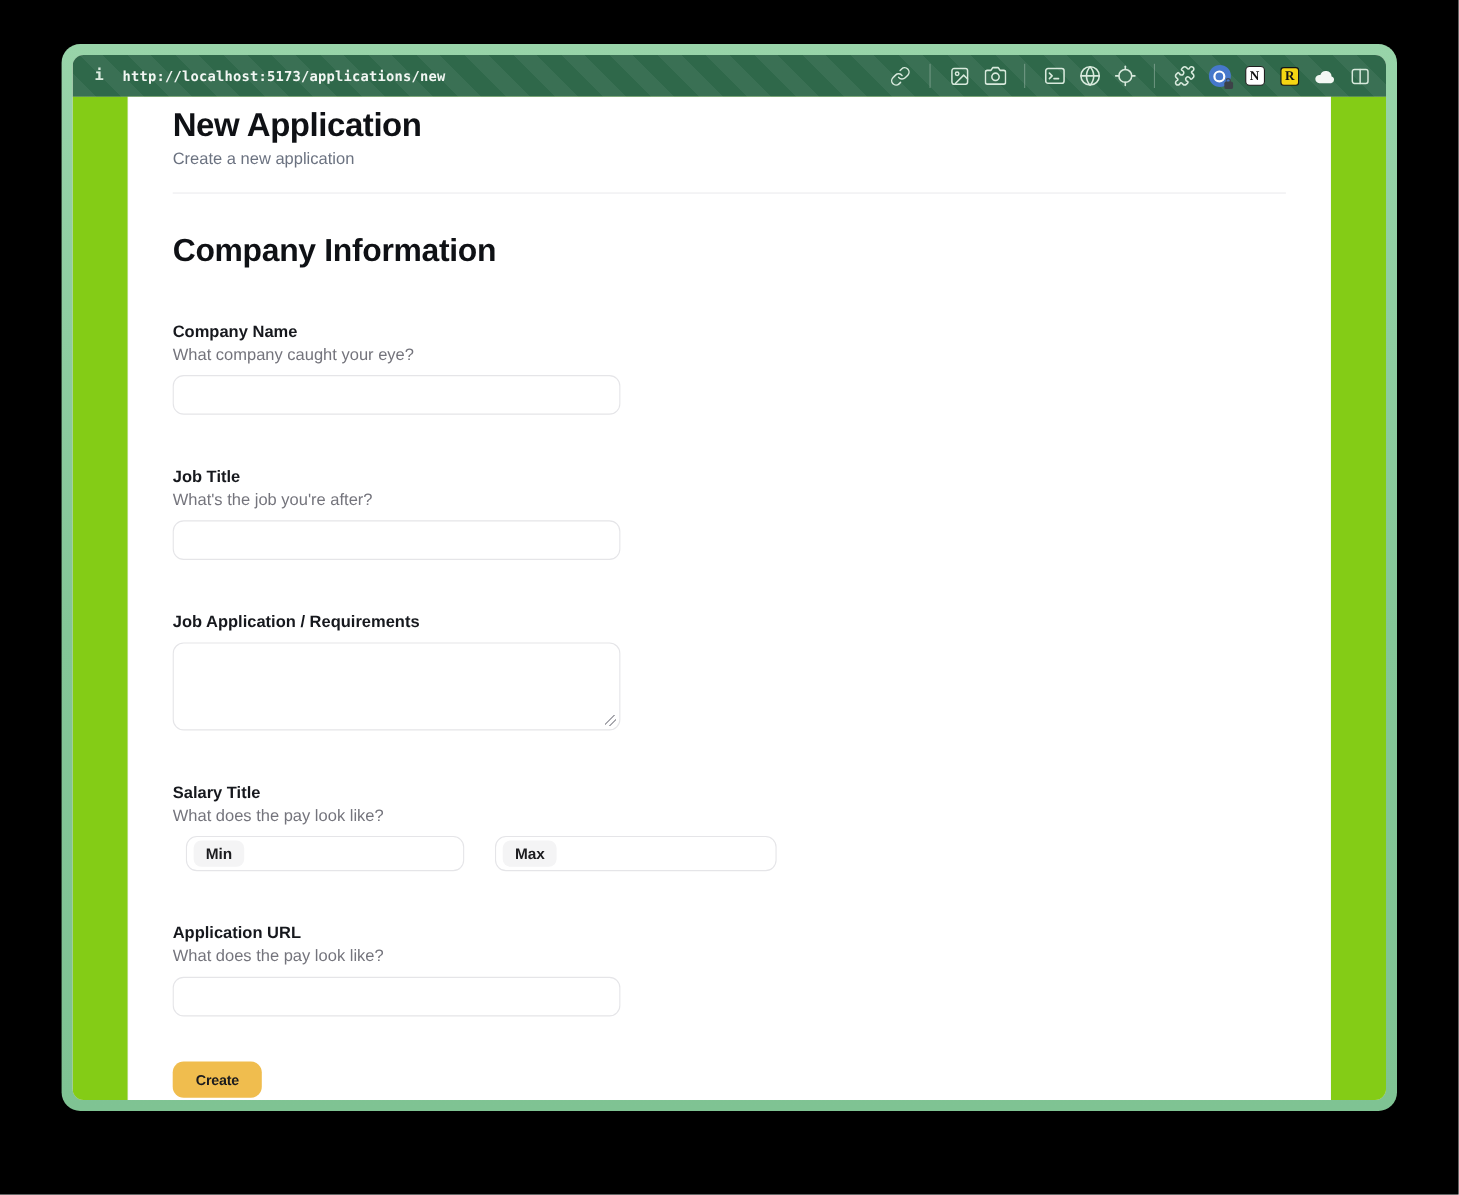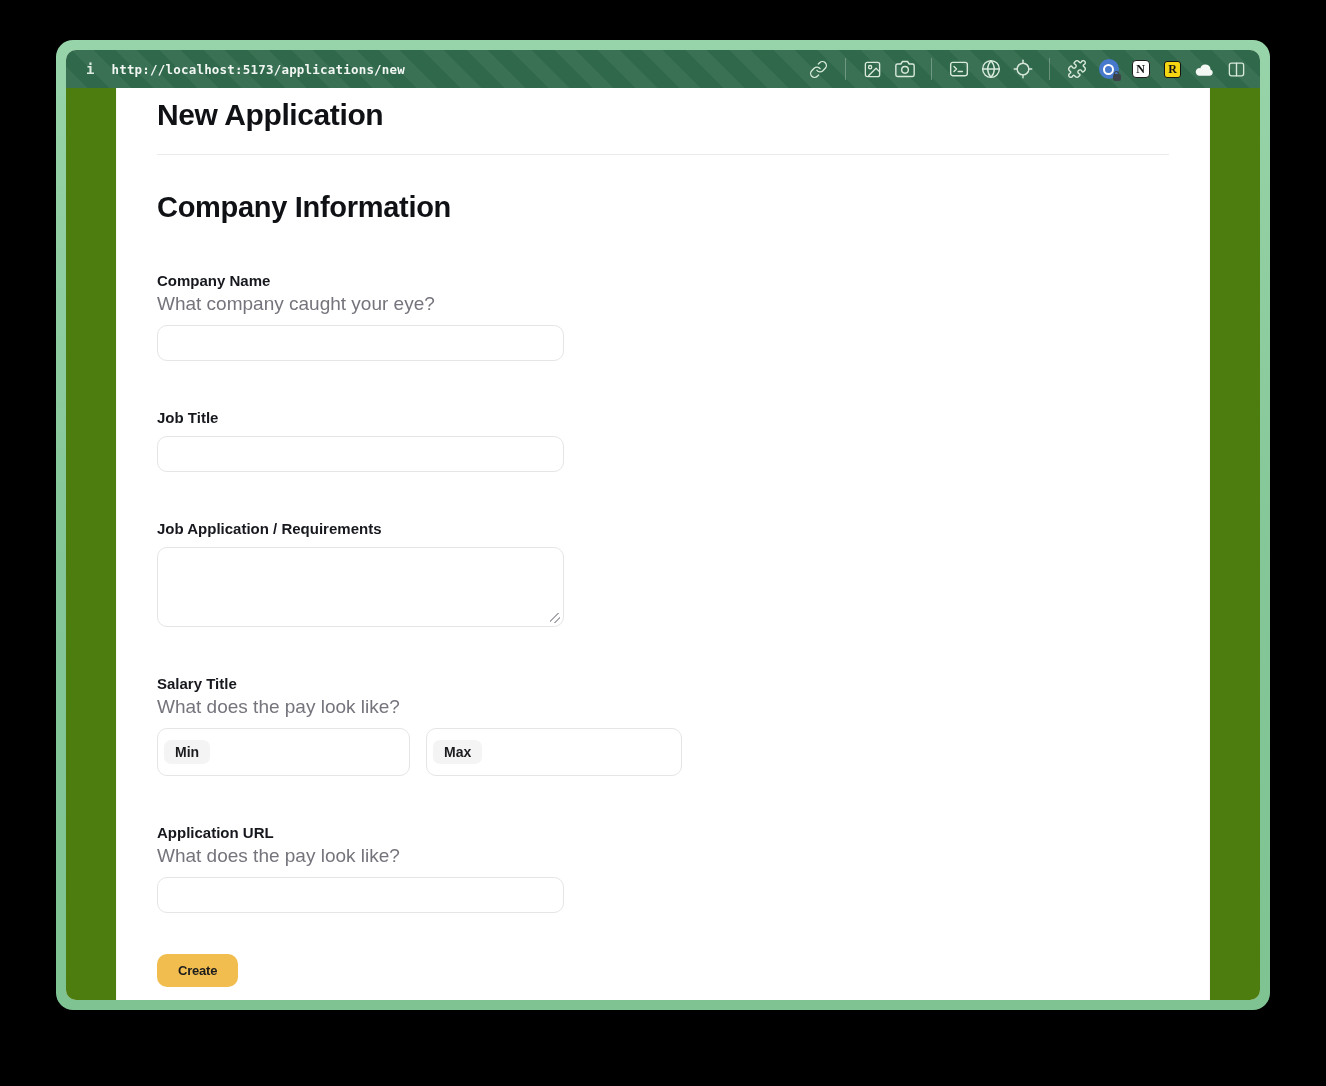--- a/index.html
+++ b/index.html
@@ -89,21 +89,21 @@
     width:17px; height:17px; background:#f5d613;
     border:1.6px solid #141414; border-radius:3px;
     color:#141414; font:800 12px "Liberation Serif", serif;
     display:flex; align-items:center; justify-content:center;
     line-height:1;
   }
 
   
   .page {
     flex:1 1 auto; min-height:0;
-    background:#4d7c0f;
+    background:#84cc16;
     padding:0 50px;
   }
   .content {
     background:#fff;
     height:100%;
     padding:10px 40px 0 40px;
     border-left:1px solid rgba(0,0,0,0.03);
     border-right:1px solid rgba(0,0,0,0.03);
   }
   .page-title {
@@ -118,21 +118,21 @@
   .divider { border-top:1px solid #ebebee; margin-top:22px; }
   .section-heading {
     margin-top:36px;
     font-size:29px; font-weight:700;
     color:#0f1115; letter-spacing:-0.3px;
   }
 
   .field { margin-top:42px; width:407px; }
   .field.first { margin-top:37px; }
   .field-label { font-size:15px; font-weight:700; color:#16181d;margin-top:48px; }
-  .field-desc  { margin-top:4px; font-size:19px; color:#74747c; }
+  .field-desc  { margin-top:4px; font-size:15px; color:#74747c; }
 
   .text-input {
     margin-top:10px;
     width:407px; height:36px;
     border:1px solid #e5e5e8; border-radius:10px;
     background:#fff;
     padding:0 12px;
     font-size:14px; color:#16181d;
     outline:none;
     display:block;
@@ -155,25 +155,26 @@
     width:10px; height:10px;
     background:linear-gradient(135deg,
       transparent 0 38%, #a9a9af 38% 48%,
       transparent 48% 66%, #a9a9af 66% 76%,
       transparent 76% 100%);
     pointer-events:none;
   }
 
   .salary-row { display:flex; gap:16px; margin-top:10px; width:407px; }
   .salary-input {
-    flex:1; height:48px;
+    flex:1; height:32px;
     border:1px solid #e5e5e8; border-radius:10px;
     background:#fff;
     display:flex; align-items:center;
     padding:0 6px;
+    margin-left:12px;
   }
   .prefix-pill {
     background:#f4f4f5; border-radius:7px;
     padding:4px 11px;
     font-size:14px; font-weight:700; color:#1c1c1f;
     flex:0 0 auto;
   }
   .salary-input input {
     border:none; outline:none; background:transparent;
     flex:1 1 auto; min-width:0;
@@ -275,34 +276,36 @@
             <line x1="12" y1="4" x2="12" y2="20"></line>
           </svg>
         </div>
       </div>
     </div>
 
     <div class="page">
       <div class="content">
 
         <h1 class="page-title">New Application</h1>
+        <div class="page-subtitle">Create a new application</div>
         <div class="divider"></div>
 
         <div class="section-heading">Company Information</div>
 
         
         <div class="field first">
           <div class="field-label">Company Name</div>
           <div class="field-desc">What company caught your eye?</div>
           <input class="text-input" type="text" style="">
         </div>
 
         
         <div class="field">
           <div class="field-label">Job Title</div>
+          <div class="field-desc">What's the job you're after?</div>
           <input class="text-input" type="text" style="">
         </div>
 
         
         <div class="field">
           <div class="field-label">Job Application / Requirements</div>
           <div class="textarea-wrap">
             <textarea style=""></textarea>
             <div class="resize-handle"></div>
           </div>

